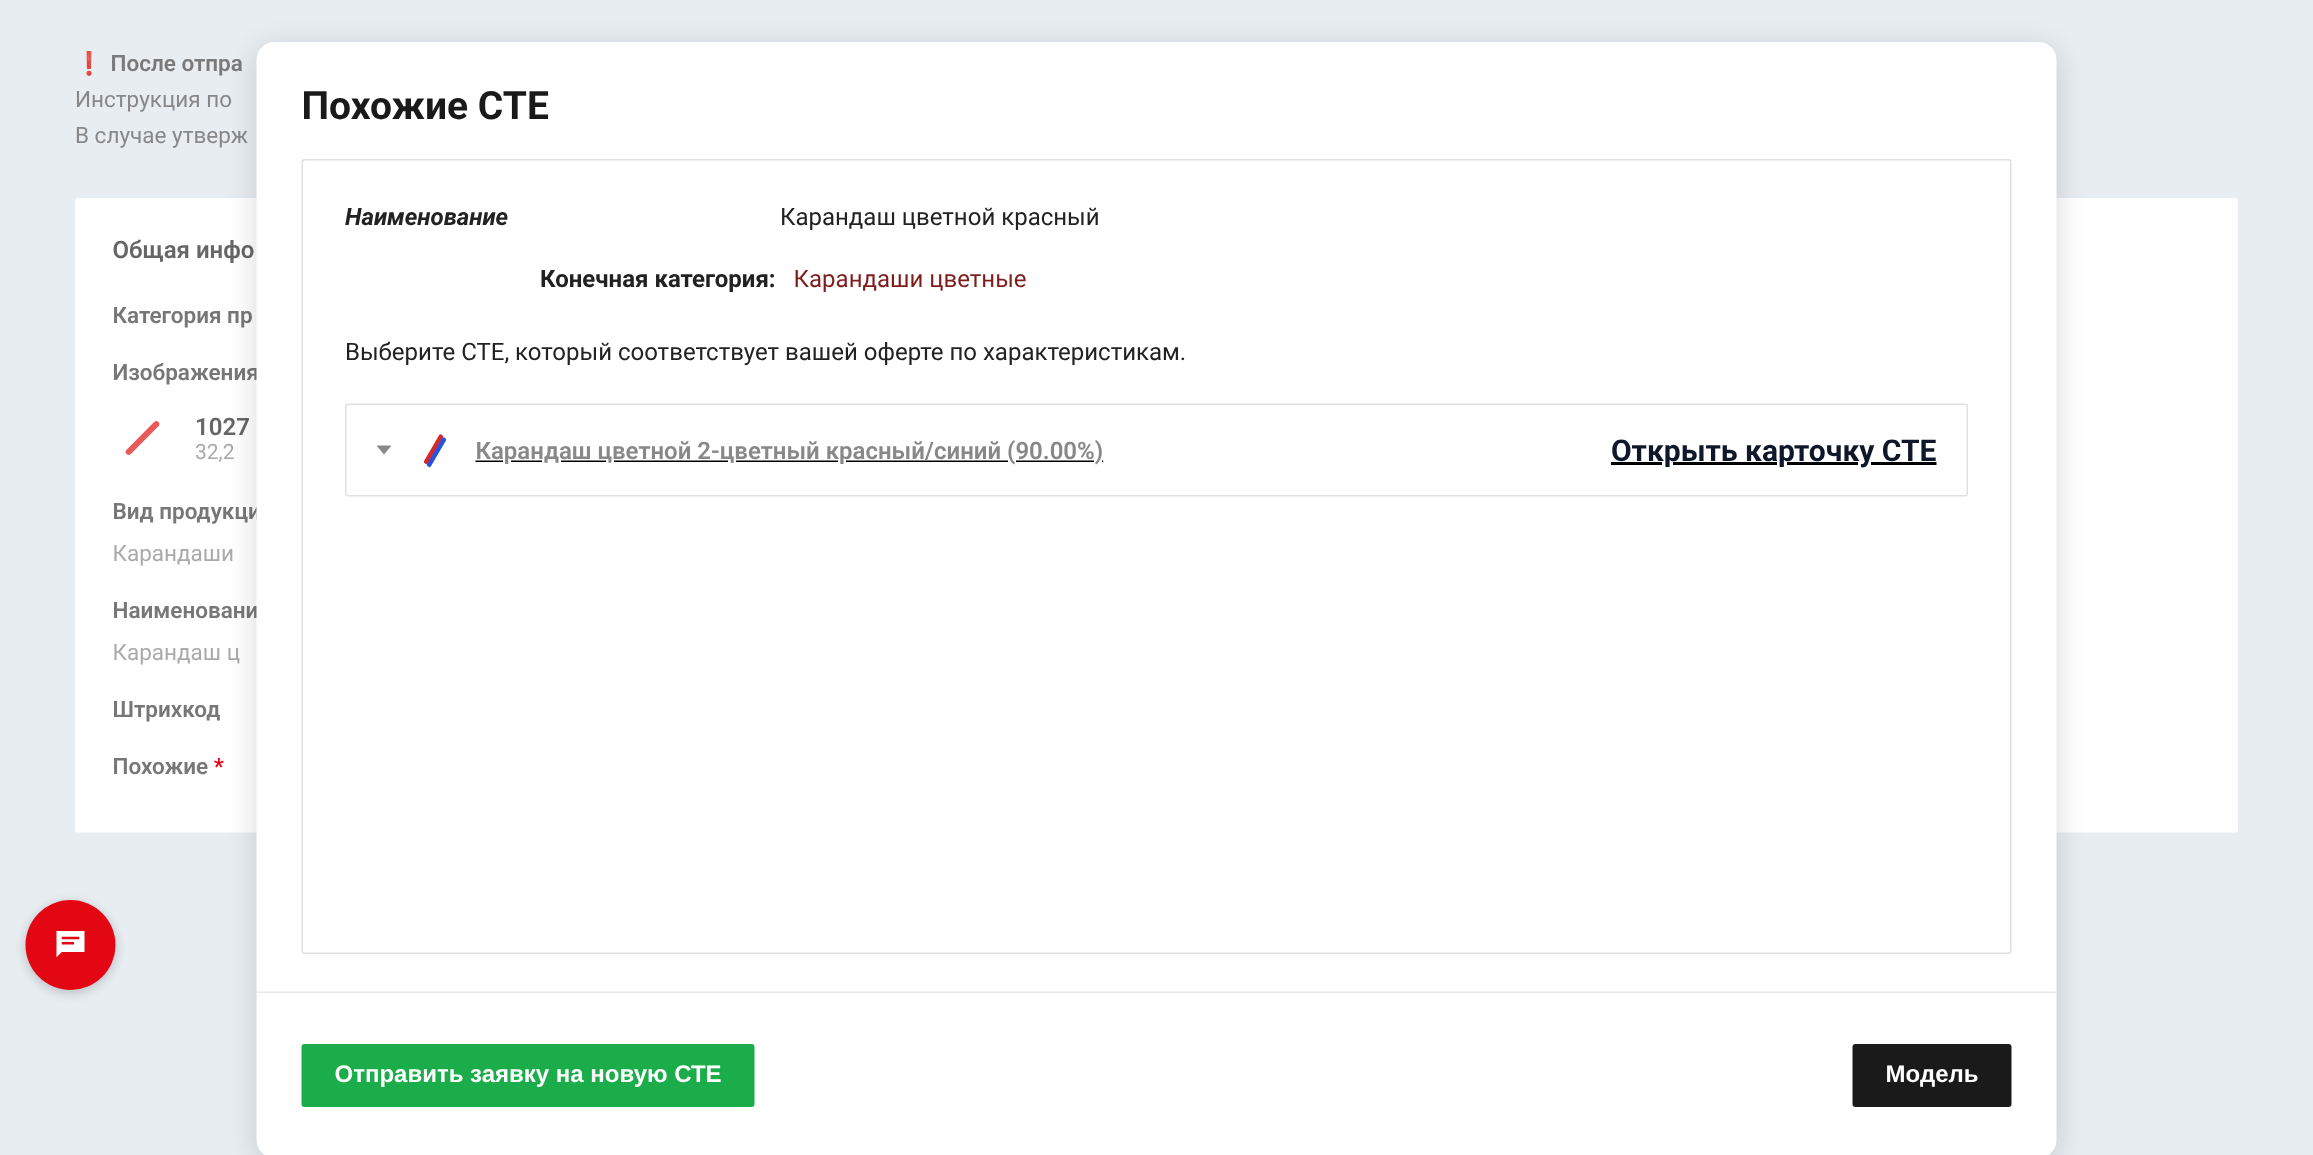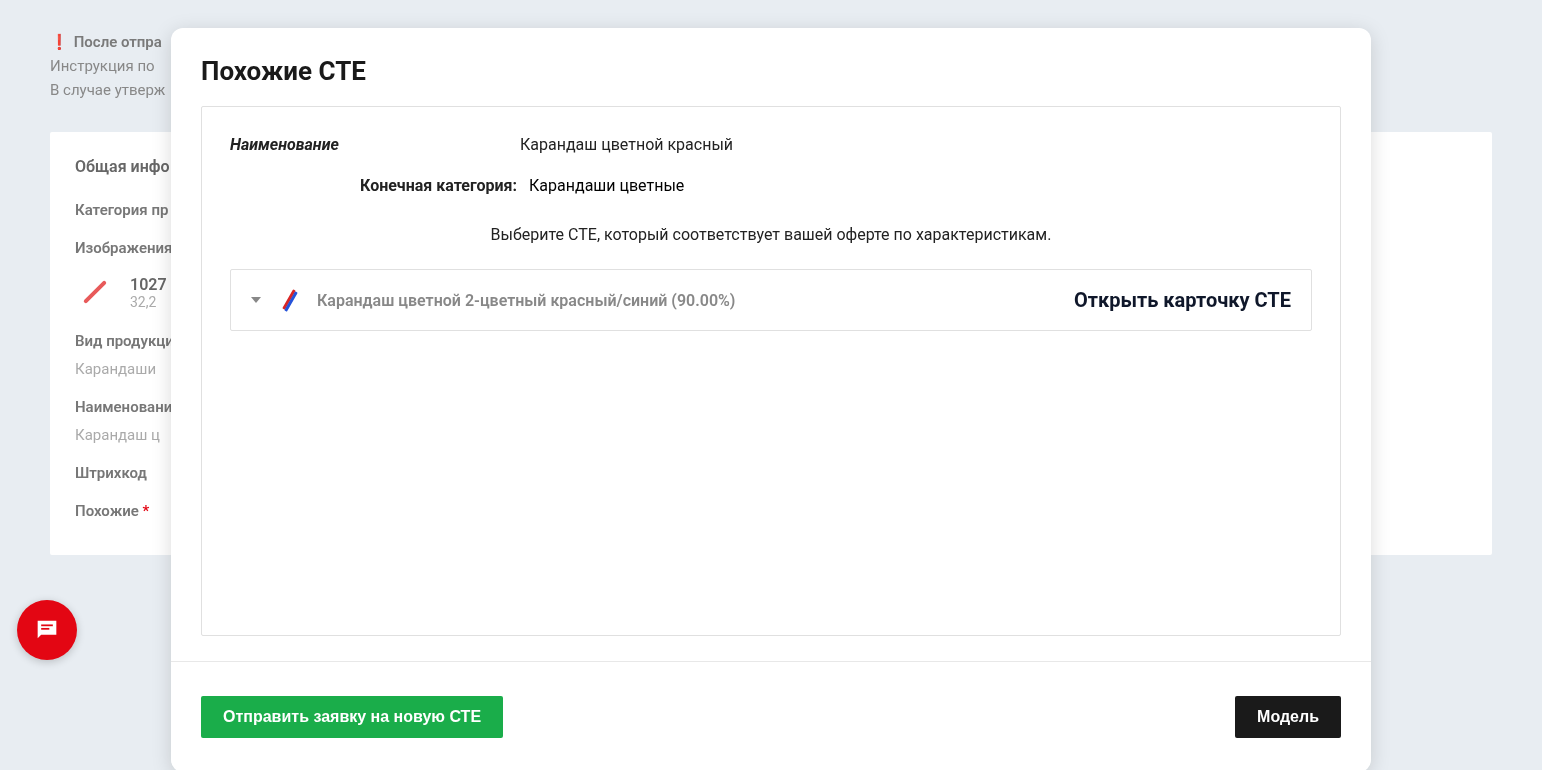--- a/index.html
+++ b/index.html
@@ -146,37 +146,37 @@
       align-items: center;
       margin-bottom: 30px;
       margin-left: 130px;
     }
     .info-label-2 {
       font-weight: 700;
       color: #222;
       font-size: 16px;
     }
     .info-link {
-      color: #000000;
+      color: #7f1d1d;
       font-size: 16px;
       text-decoration: none;
     }
     .instruction {
       font-size: 16px;
       color: #222;
       margin-bottom: 25px;
-      text-align: center;
     }
     .cte-item {
       border: 1px solid #e0e0e0;
       border-radius: 2px;
       padding: 16px 20px;
       display: flex;
       align-items: center;
       gap: 14px;
+      text-decoration: underline;
     }
     .caret-icon {
       width: 0;
       height: 0;
       border-left: 5px solid transparent;
       border-right: 5px solid transparent;
       border-top: 6px solid #888;
     }
     .cte-thumb {
       width: 28px;

